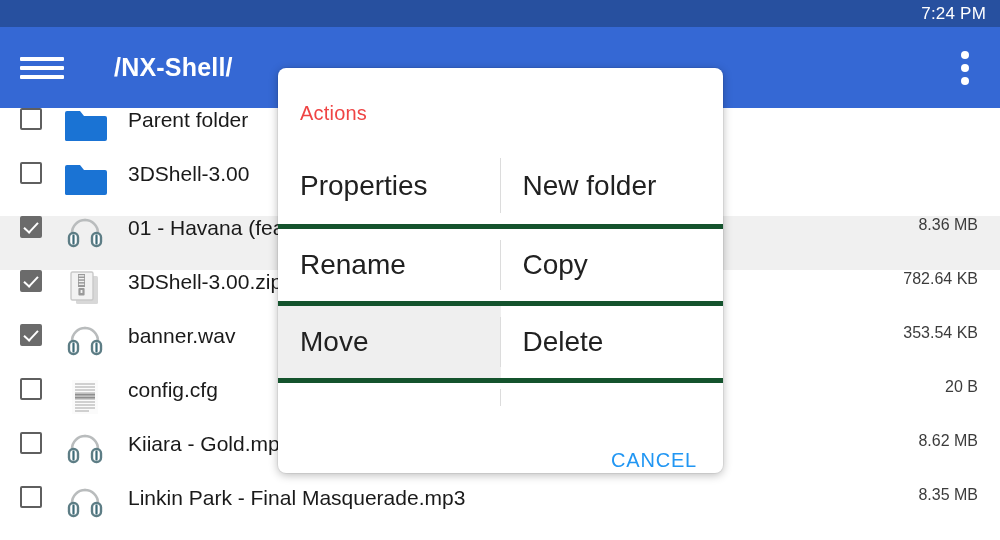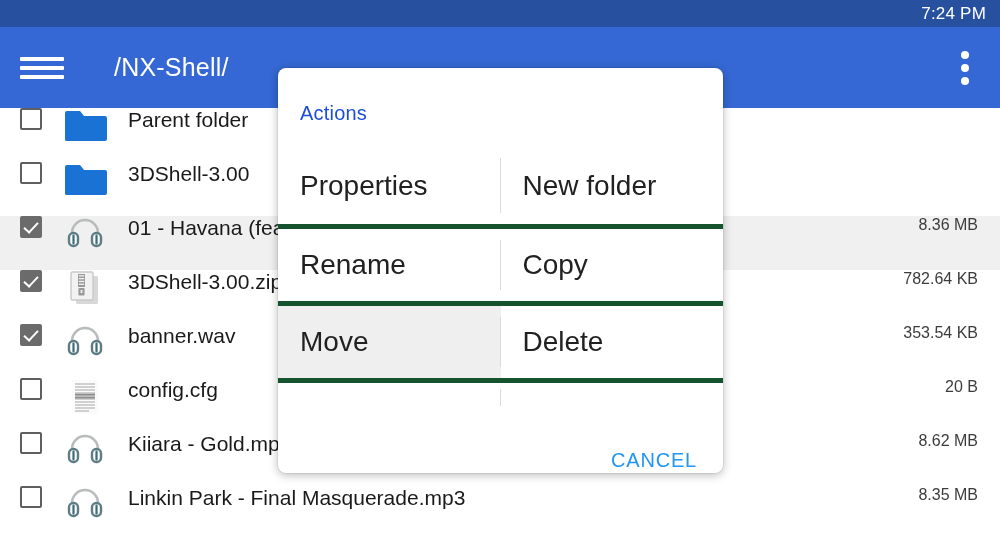--- a/index.html
+++ b/index.html
@@ -24,21 +24,21 @@
     position: absolute; left: 0; top: 27px; width: 1000px; height: 81px;
     background: #3568d4; color: #ffffff;
     display: flex; align-items: center;
   }
   .hamburger {
     width: 44px; height: 30px; margin-left: 20px;
     display: flex; flex-direction: column; justify-content: space-between; padding: 4px 0;
     cursor: pointer;
   }
   .hamburger i { display: block; height: 4px; background: #ffffff; border-radius: 1px; }
-  .app-title { margin-left: 50px; font-size: 25px; color: #ffffff; letter-spacing: .2px; }
+  .app-title { margin-left: 50px; font-size: 25px; color: #ffffff; letter-spacing: .2px; font-weight: bold; }
   .overflow-dots {
     position: absolute; right: 30px; top: 50%; transform: translateY(-50%);
     width: 10px; height: 34px; display: flex; flex-direction: column;
     justify-content: space-between; align-items: center; cursor: pointer;
   }
   .overflow-dots span { width: 8px; height: 8px; border-radius: 50%; background: #ffffff; display: block; }
 
   
   .file-list { position: absolute; left: 0; top: 108px; width: 1000px; height: 432px; background: #ffffff; }
   .file-row {
@@ -68,21 +68,21 @@
 
   
   .scrim { position: absolute; inset: 0; background: transparent; }
   .dialog {
     position: absolute; left: 278px; top: 68px; width: 445px; height: 405px;
     background: #ffffff; border-radius: 8px;
     box-shadow: 0 2px 10px rgba(0,0,0,.28), 0 0 0 1px rgba(0,0,0,.05);
     overflow: hidden;
   }
   .dialog-title {
-    font-size: 20px; color: #1d4ed8; padding: 34px 0 0 22px; letter-spacing: .2px;
+    font-size: 20px; color: #ef4444; padding: 34px 0 0 22px; letter-spacing: .2px;
   }
   .actions-grid { margin-top: 22px; }
   .actions-row { display: flex; height: 77px; border-top: 5px solid #14532d; }
   .actions-row:first-child { border-top: none; }
   .action-cell {
     flex: 1 1 50%; display: flex; align-items: center; padding-left: 22px;
     font-size: 28px; color: #212121; position: relative; cursor: pointer;
   }
   .action-cell.divider-right::after {
     content: ""; position: absolute; right: 0; top: 11px; bottom: 11px;

